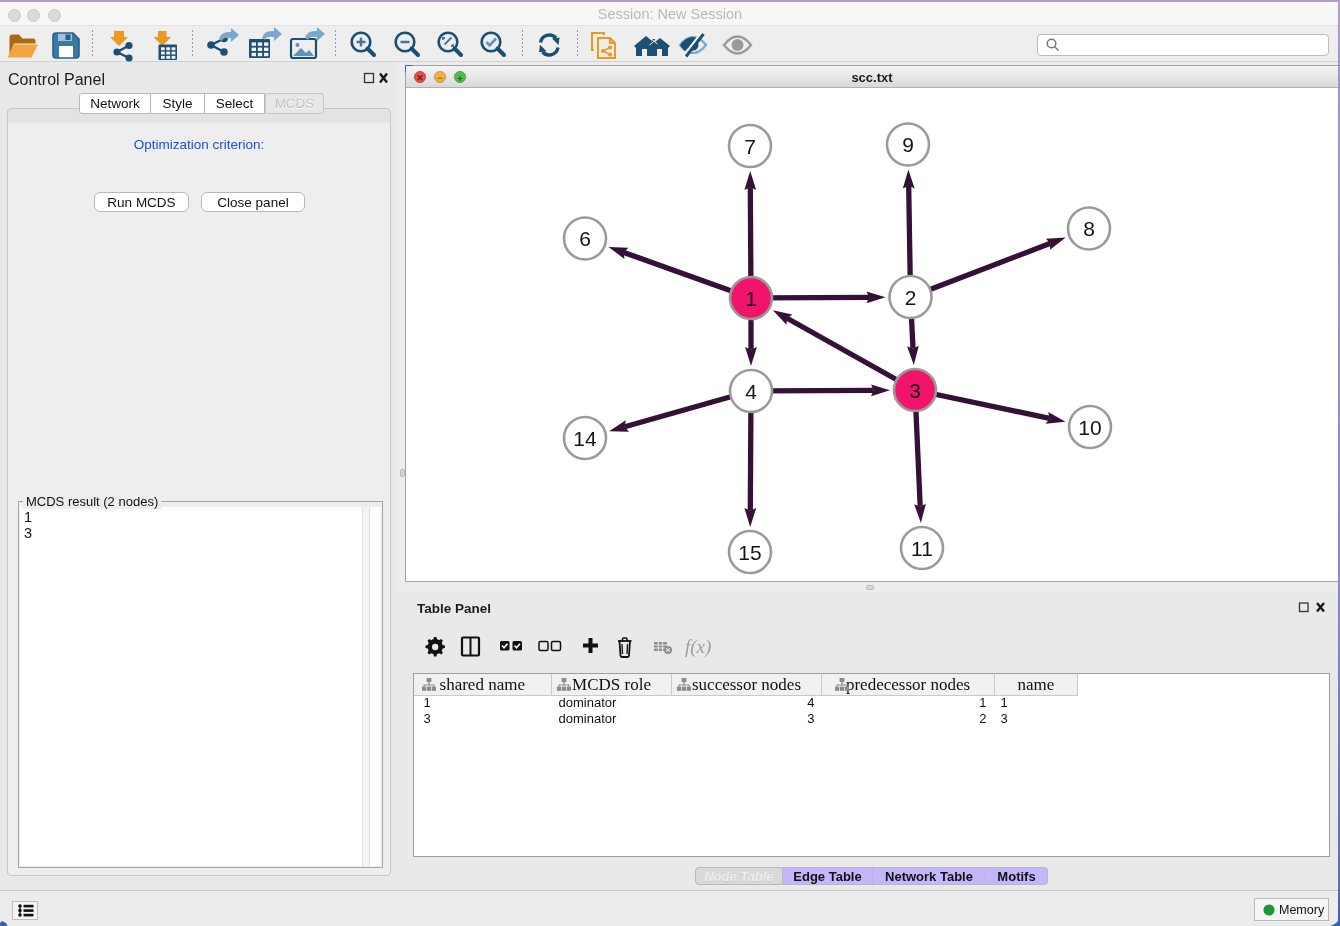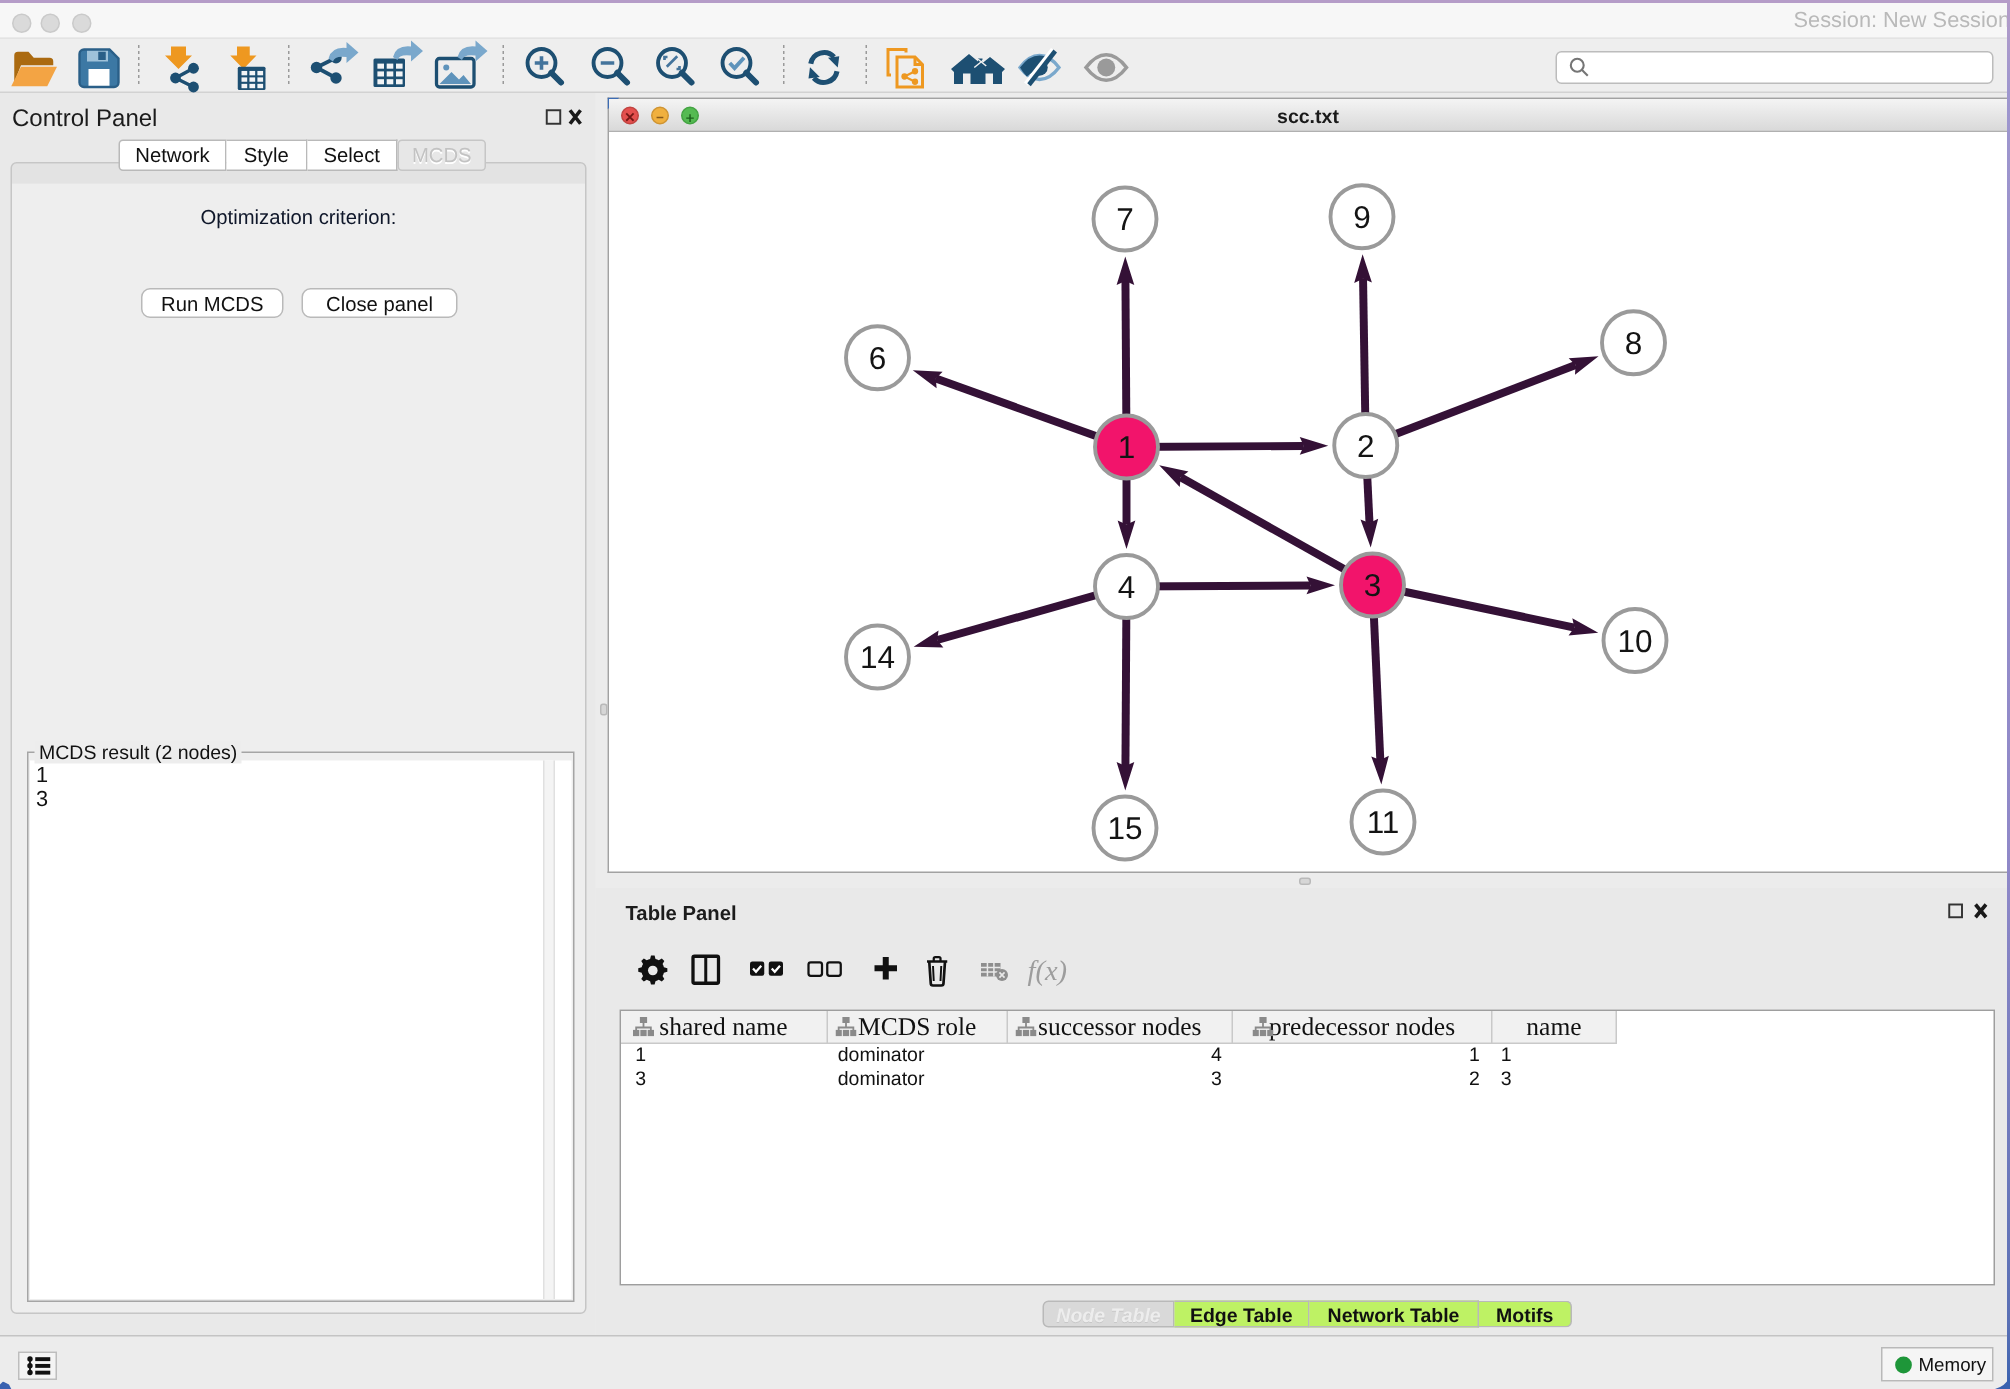--- a/index.html
+++ b/index.html
@@ -3,31 +3,31 @@
 <meta charset="utf-8">
 <style>
 * { margin:0; padding:0; box-sizing:border-box; }
 html,body { width:1340px; height:926px; overflow:hidden; }
 body { font-family:"Liberation Sans", sans-serif; position:relative; background:#ececec; }
 .abs { position:absolute; }
 
 #topstrip { left:0; top:0; width:1340px; height:2px; background:#b59cc8; }
 #titlebar { left:0; top:2px; width:1340px; height:23px; background:#f7f7f7; }
 .tbtn { width:13px; height:13px; border-radius:50%; background:#dadada; border:1px solid #cacaca; top:7px; }
-#wtitle { left:0; top:4px; width:1340px; text-align:right; font-size:14.5px; color:#b9b9b9; }
+#wtitle { left:0; top:4px; width:1340px; text-align:center; font-size:14.5px; color:#b9b9b9; }
 #toolbar { left:0; top:25px; width:1340px; height:37px; background:#eeeeee; border-top:1px solid #e3e3e3; border-bottom:1px solid #d2d2d2; }
 .tsep { top:4px; width:1px; height:28px; background-image:linear-gradient(#9a9a9a 50%, rgba(0,0,0,0) 50%); background-size:1px 4px; }
 #searchbox { left:1037px; top:8px; width:292px; height:22px; background:#ffffff; border:1px solid #bcbcbc; border-radius:4px; }
 
 #cpanel { left:0; top:62px; width:397px; height:828px; background:#e9e9e9; }
 #cp-title { left:8px; top:9px; font-size:16px; color:#1c1c1c; }
 #cp-pane { left:7px; top:46px; width:384px; height:768px; border:1px solid #c6c6c6; border-radius:4px; background:linear-gradient(#e3e3e3 0px, #e3e3e3 13px, #eeeeee 14px); }
 .tab { top:31px; height:21px; background:#ffffff; border:1px solid #b9b9b9; font-size:13.5px; color:#111; text-align:center; line-height:20px; }
 #tab-mcds { background:#e7e7e7; color:#c2c2c2; text-shadow:0 1px 0 #ffffff; border-color:#c6c6c6; border-radius:3px; }
-#optlabel { left:8px; top:75px; width:382px; text-align:center; font-size:13.5px; color:#0f172a; }
+#optlabel { left:8px; top:75px; width:382px; text-align:center; font-size:13.5px; color:#1d4ed8; }
 #combo { left:44px; top:98px; width:310px; height:20px; background:#ffffff; border:1px solid #b3b3b3; border-radius:5px; font-size:13.5px; color:#111; line-height:18px; padding-left:13px; }
 .btn { top:130px; height:20px; background:#ffffff; border:1px solid #b9b9b9; border-radius:6px; font-size:13.5px; color:#111; text-align:center; line-height:19px; }
 #grpbox { left:18px; top:439px; width:365px; height:367px; border:1px solid #a5a5a5; }
 #grplabel { left:23px; top:432px; background:#ededed; padding:0 3px; font-size:13px; color:#111; }
 #grpwhite { left:20px; top:445px; width:361px; height:359px; background:#ffffff; }
 #grptext { left:24px; top:448px; font-size:14.5px; color:#111; line-height:15.5px; }
 #grpsb { left:362px; top:445px; width:8px; height:359px; background:#f4f4f4; border-left:1px solid #e0e0e0; border-right:1px solid #e0e0e0; }
 
 #netwin { left:405px; top:65px; width:933px; height:517px; background:#ffffff; border:1px solid #a2a2a2; border-right:none; }
 #nettitle { left:0; top:0; width:932px; height:22px; background:linear-gradient(#f4f4f4,#d9d9d9); border-bottom:1px solid #b0b0b0; }
@@ -36,21 +36,21 @@
 
 .knob { background:#d6d6d6; border:1px solid #b9b9b9; border-radius:2px; }
 
 #tpanel { left:397px; top:592px; width:943px; height:298px; background:#e9e9e9; }
 #tp-title { left:20px; top:9px; font-size:13.5px; color:#1c1c1c;font-weight:bold; }
 #tbl { left:15.5px; top:81px; width:917px; height:184px; background:#ffffff; border:1px solid #9e9e9e; }
 #tblhead { left:0; top:0; width:664.5px; height:22px; background:#f1f1f1; border-bottom:1px solid #c9c9c9; border-right:1px solid #c9c9c9; }
 .hcell { top:0; height:22px; border-right:1px solid #c9c9c9; font-size:17px; color:#111; text-align:center; line-height:21px;font-family:Liberation Serif, serif; }
 .hic { position:absolute; top:4px; }
 .tcell { font-size:13px; color:#111; }
-.ttab { top:275px; height:18px; background:#bef264; border:1px solid #b9b9b9; font-size:13px; font-weight:700; color:#111; text-align:center; line-height:18px; }
+.ttab { top:275px; height:18px; background:#c4b5fd; border:1px solid #b9b9b9; font-size:13px; font-weight:700; color:#111; text-align:center; line-height:18px; }
 #ttab-node { background:#d9d9d9; color:#ededed; text-shadow:0 1px 0 #c8c8c8; border-radius:4px 0 0 4px;font-style:italic; }
 
 #statusbar { left:0; top:890px; width:1340px; height:36px; background:#ececec; border-top:1px solid #c4c4c4; }
 #listbtn { left:12px; top:10px; width:26px; height:19px; background:#f4f4f4; border:1px solid #bdbdbd; }
 #membtn { left:1254px; top:7px; width:75px; height:23px; background:#f5f5f5; border:1px solid #b9b9b9; font-size:12.5px; color:#111; }
 
 #redge { left:1337.5px; top:0; width:2.5px; height:926px; background:linear-gradient(#b59cc8 0px, #9e96ce 60px, #8f88c8 580px, #5a70b5 880px, #3a62b0 926px); }
 svg { display:block; }
 </style>
 </head>

